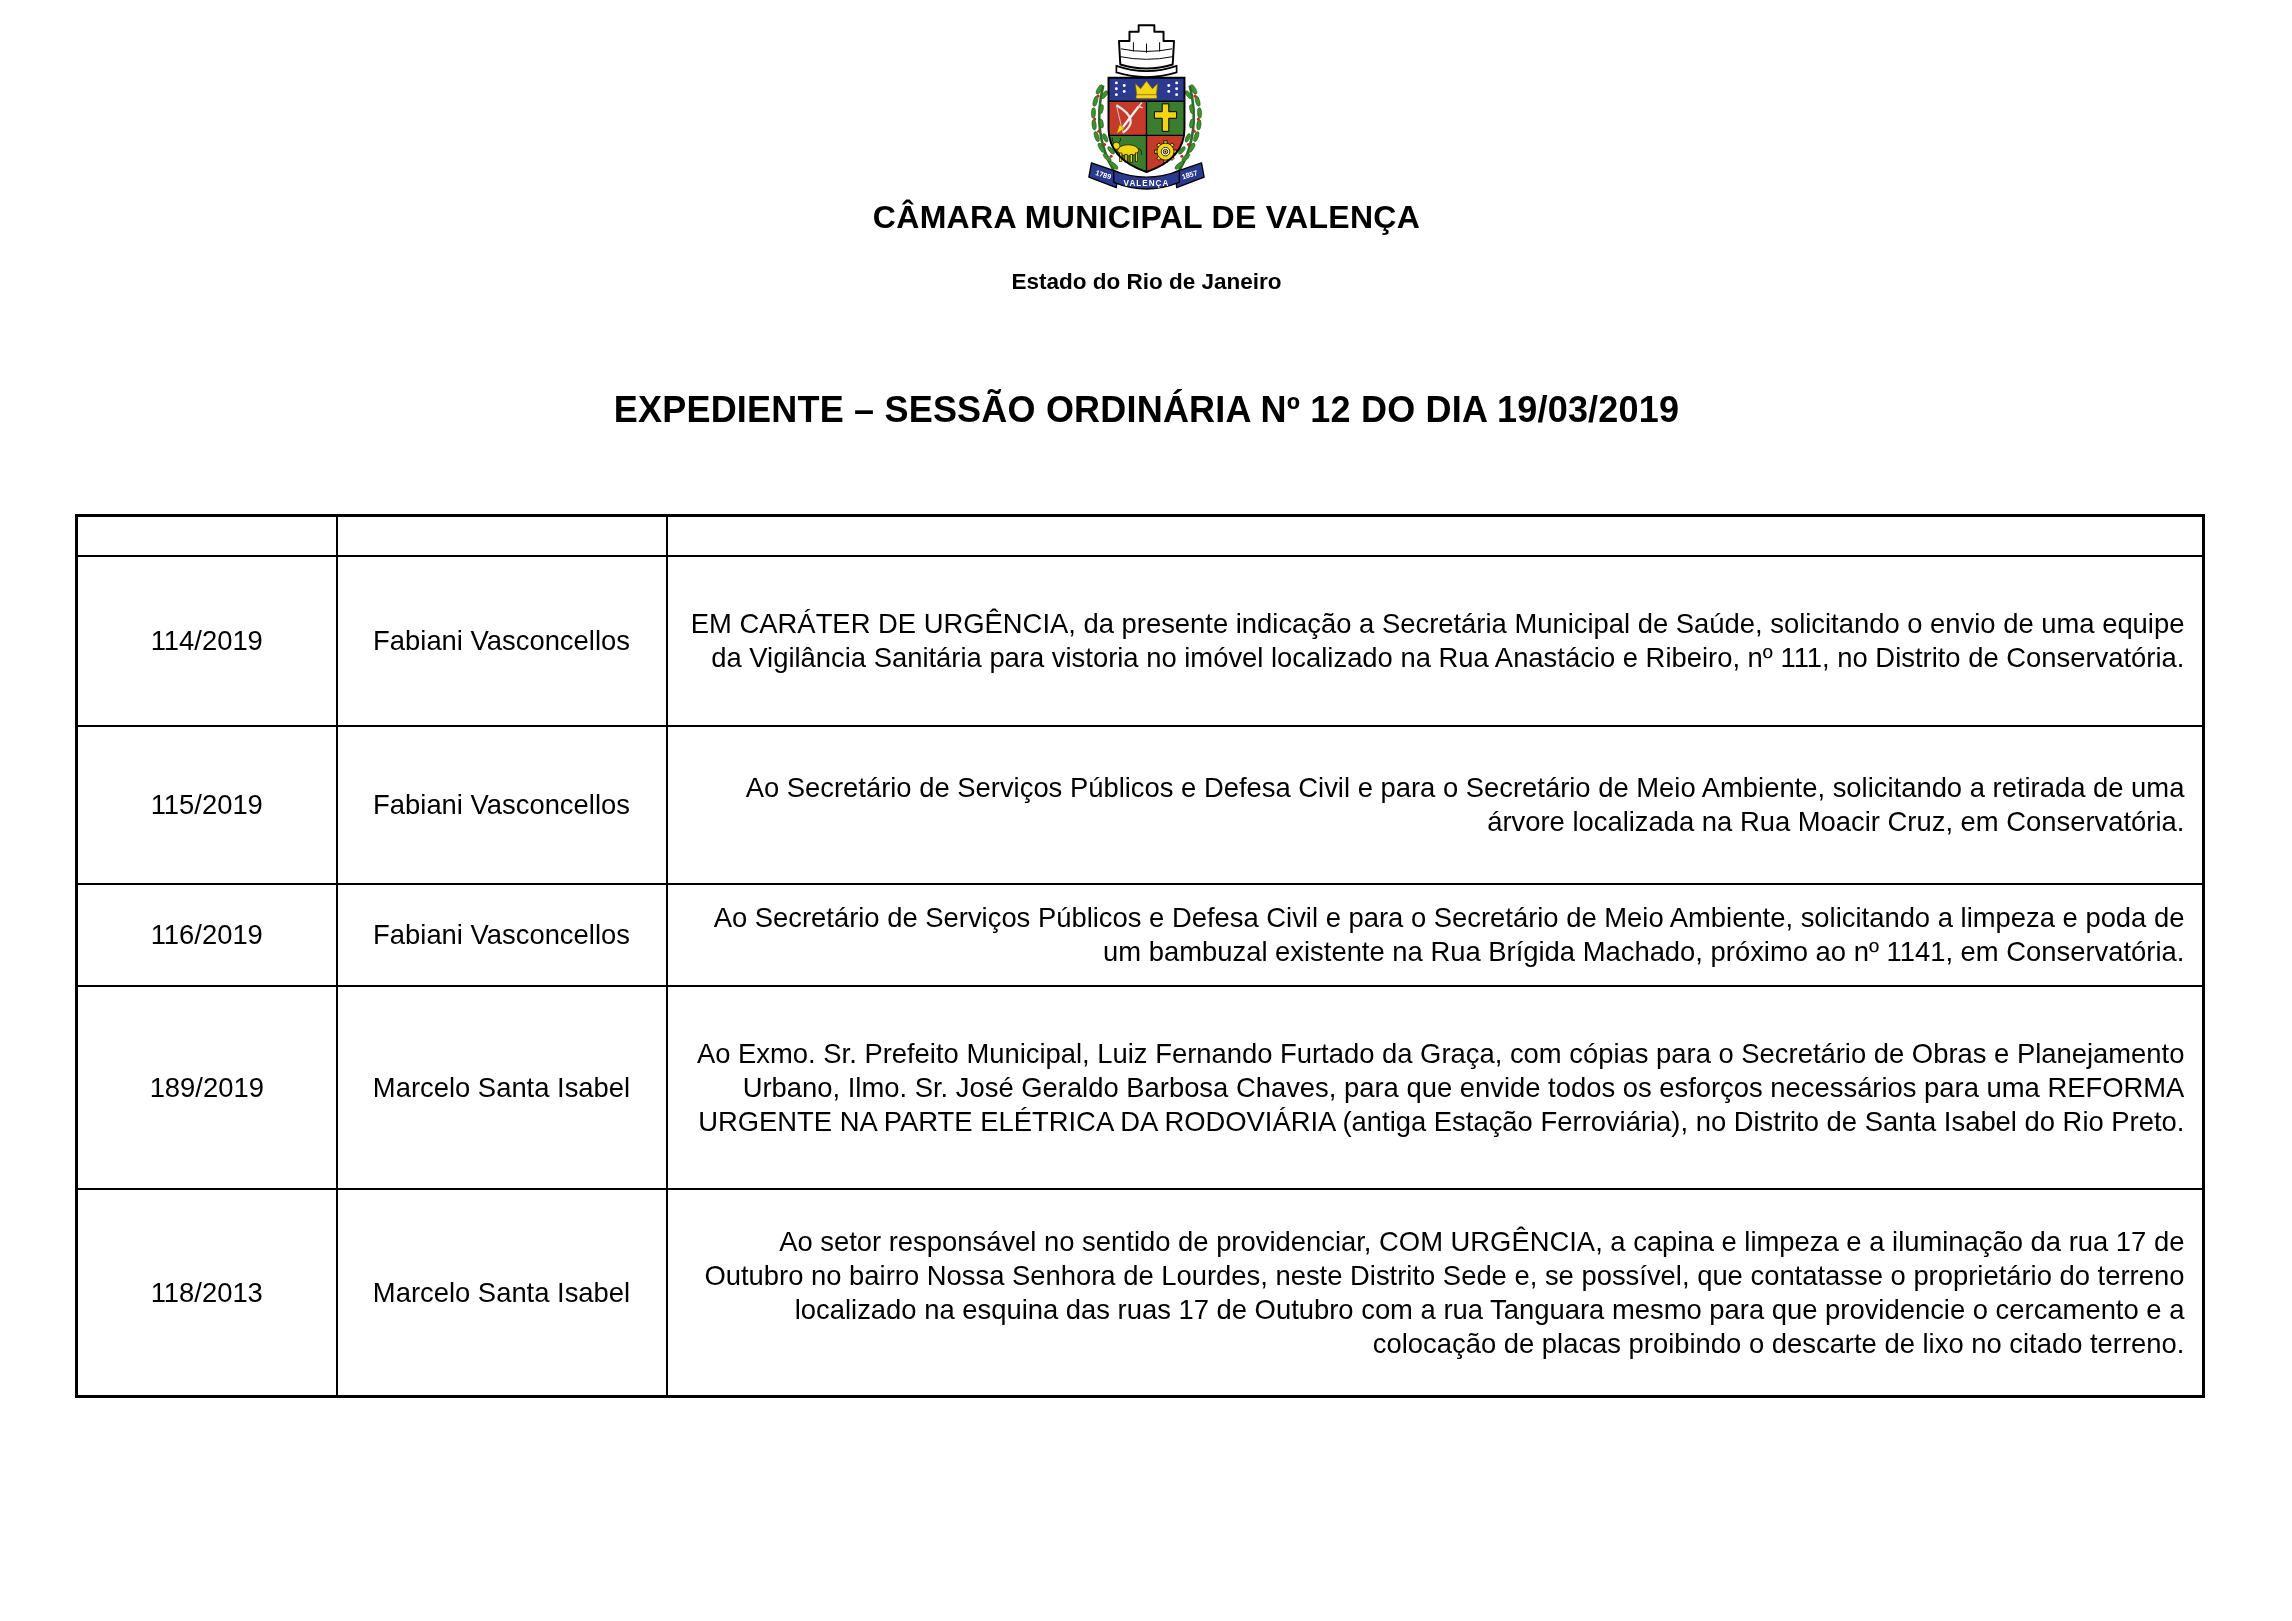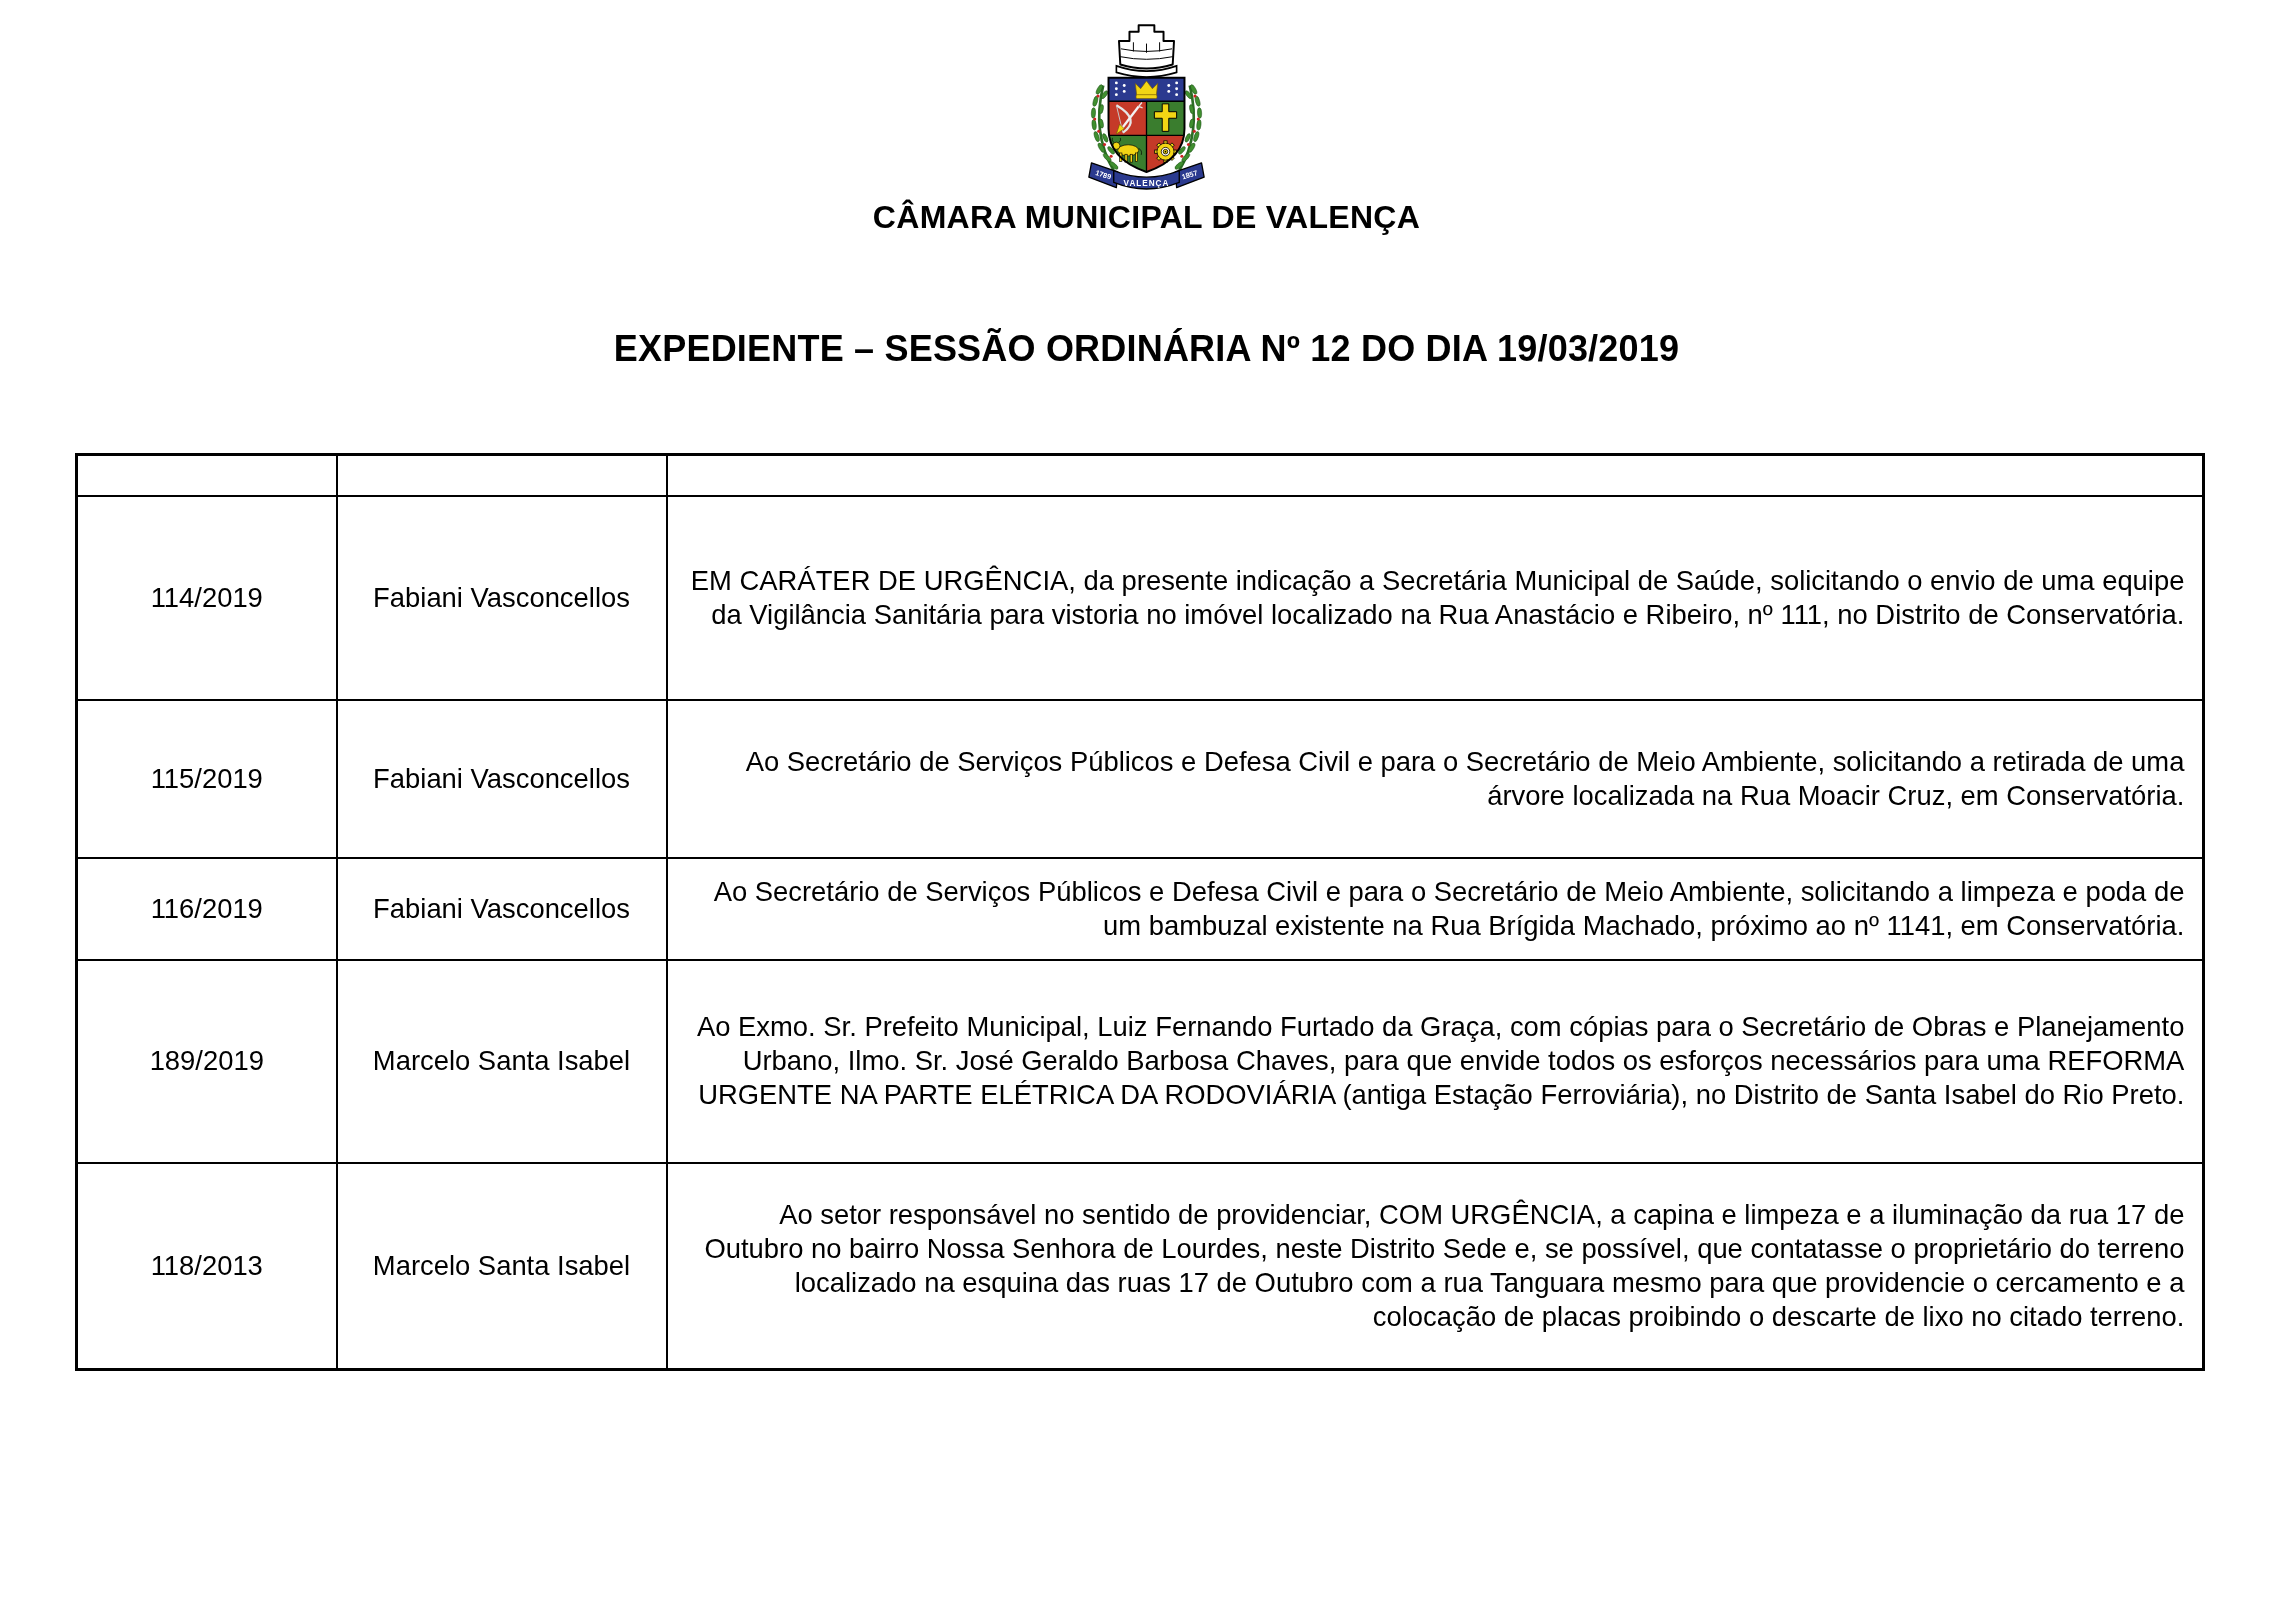--- a/index.html
+++ b/index.html
@@ -27,21 +27,21 @@
     margin:79px 0 0 75px;width:2127px;
     border:3.9px solid #000;
   }
   table.expediente td{
     border:2.9px solid #000;vertical-align:middle;
     font-size:27.4px;color:#000;overflow:hidden;
   }
   td.c-num,td.c-author{text-align:center;padding:0 5.9px;}
   td.c-desc{text-align:right;padding:7.8px 17.6px 7.8px 11.8px;line-height:34px;}
   tr.r-head{height:41px;}
-  tr.r-1{height:204px;}
+  tr.r-1{height:170px;}
   tr.r-2{height:158px;}
   tr.r-3{height:102px;}
   tr.r-4{height:203px;}
   tr.r-5{height:207px;}
 </style>
 </head>
 <body>
 
 <div class="page">
 
@@ -185,20 +185,21 @@
         <path d="M50,236 Q100,256 150,236 L150,254 Q100,274 50,254 Z"></path>
       </g>
       <text x="33" y="246" font-size="11" font-weight="bold" fill="#fff" text-anchor="middle" transform="rotate(17 33 246)">1789</text>
       <text x="100" y="260" font-size="12.5" font-weight="bold" fill="#fff" text-anchor="middle" letter-spacing="1.5">VALENÇA</text>
       <text x="167" y="246" font-size="11" font-weight="bold" fill="#fff" text-anchor="middle" transform="rotate(-17 167 246)">1857</text>
     </g>
   </svg>
 
   <div class="org-name">CÂMARA MUNICIPAL DE VALENÇA</div>
 
+  <div class="state-line">Estado do Rio de Janeiro</div>
 
   <div class="doc-title">EXPEDIENTE – SESSÃO ORDINÁRIA Nº 12 DO DIA 19/03/2019</div>
 
   <table class="expediente">
     <colgroup>
       <col style="width:260px">
       <col style="width:330px">
       <col style="width:1537px">
     </colgroup>
     <tbody>

